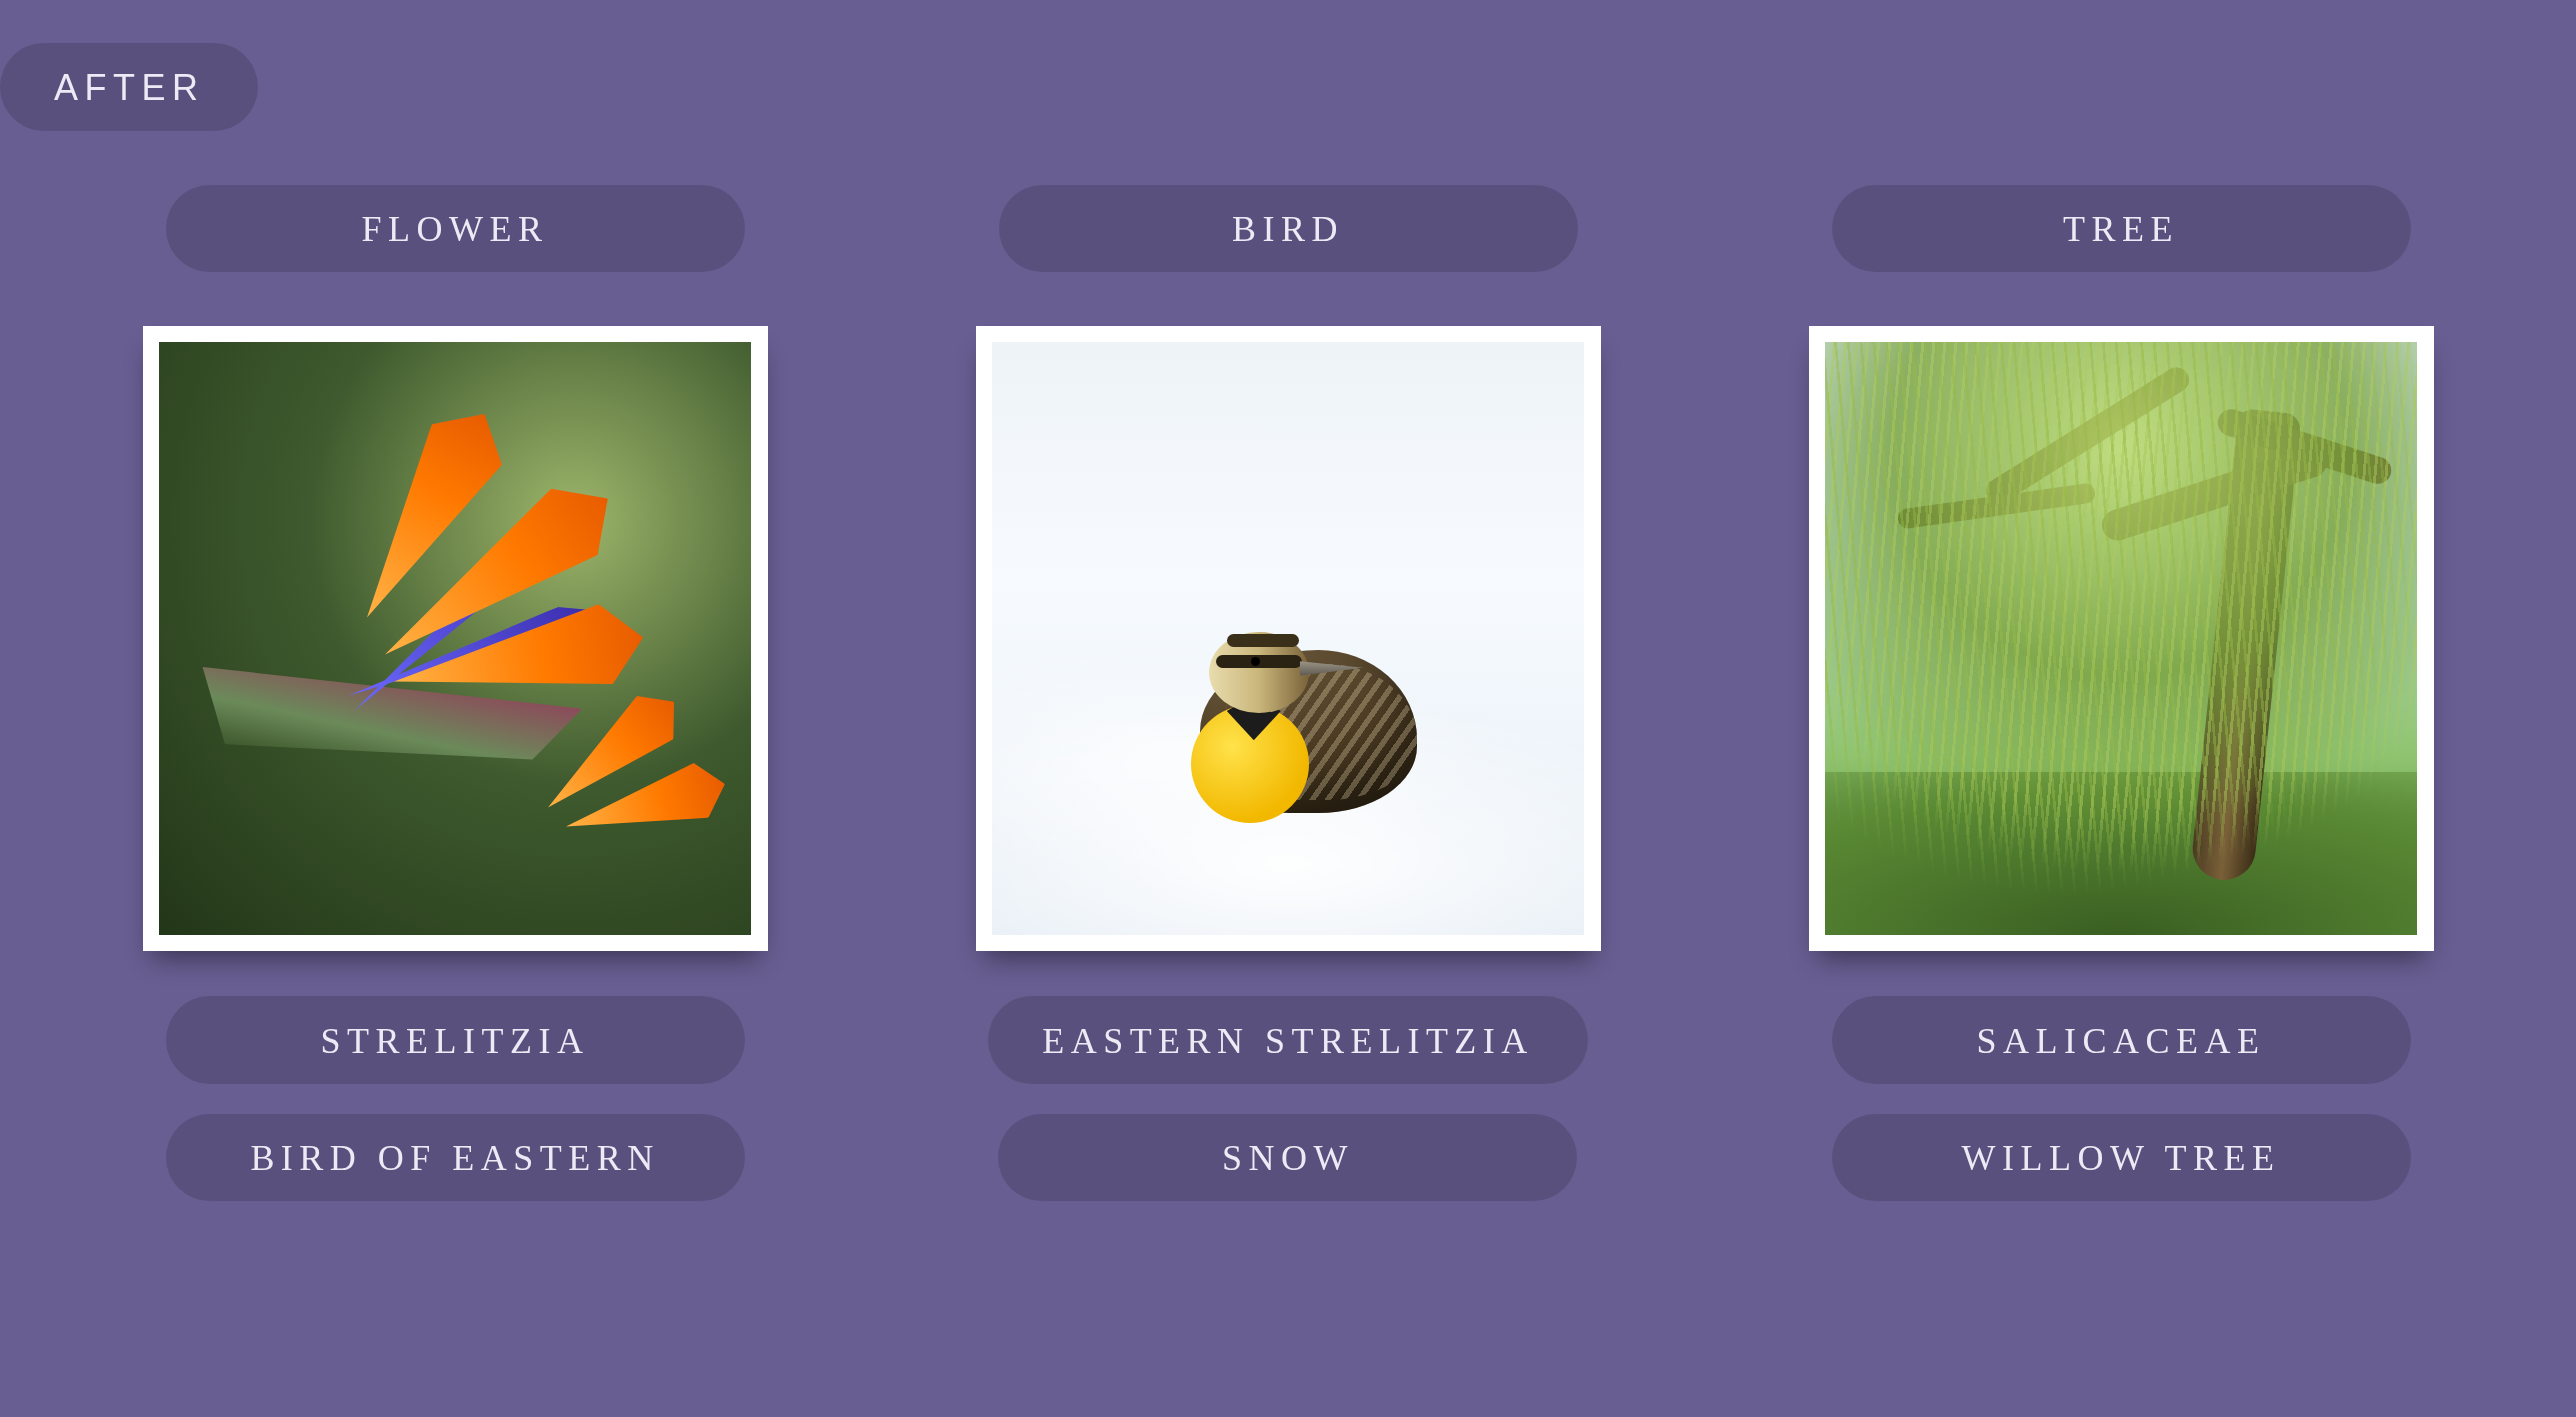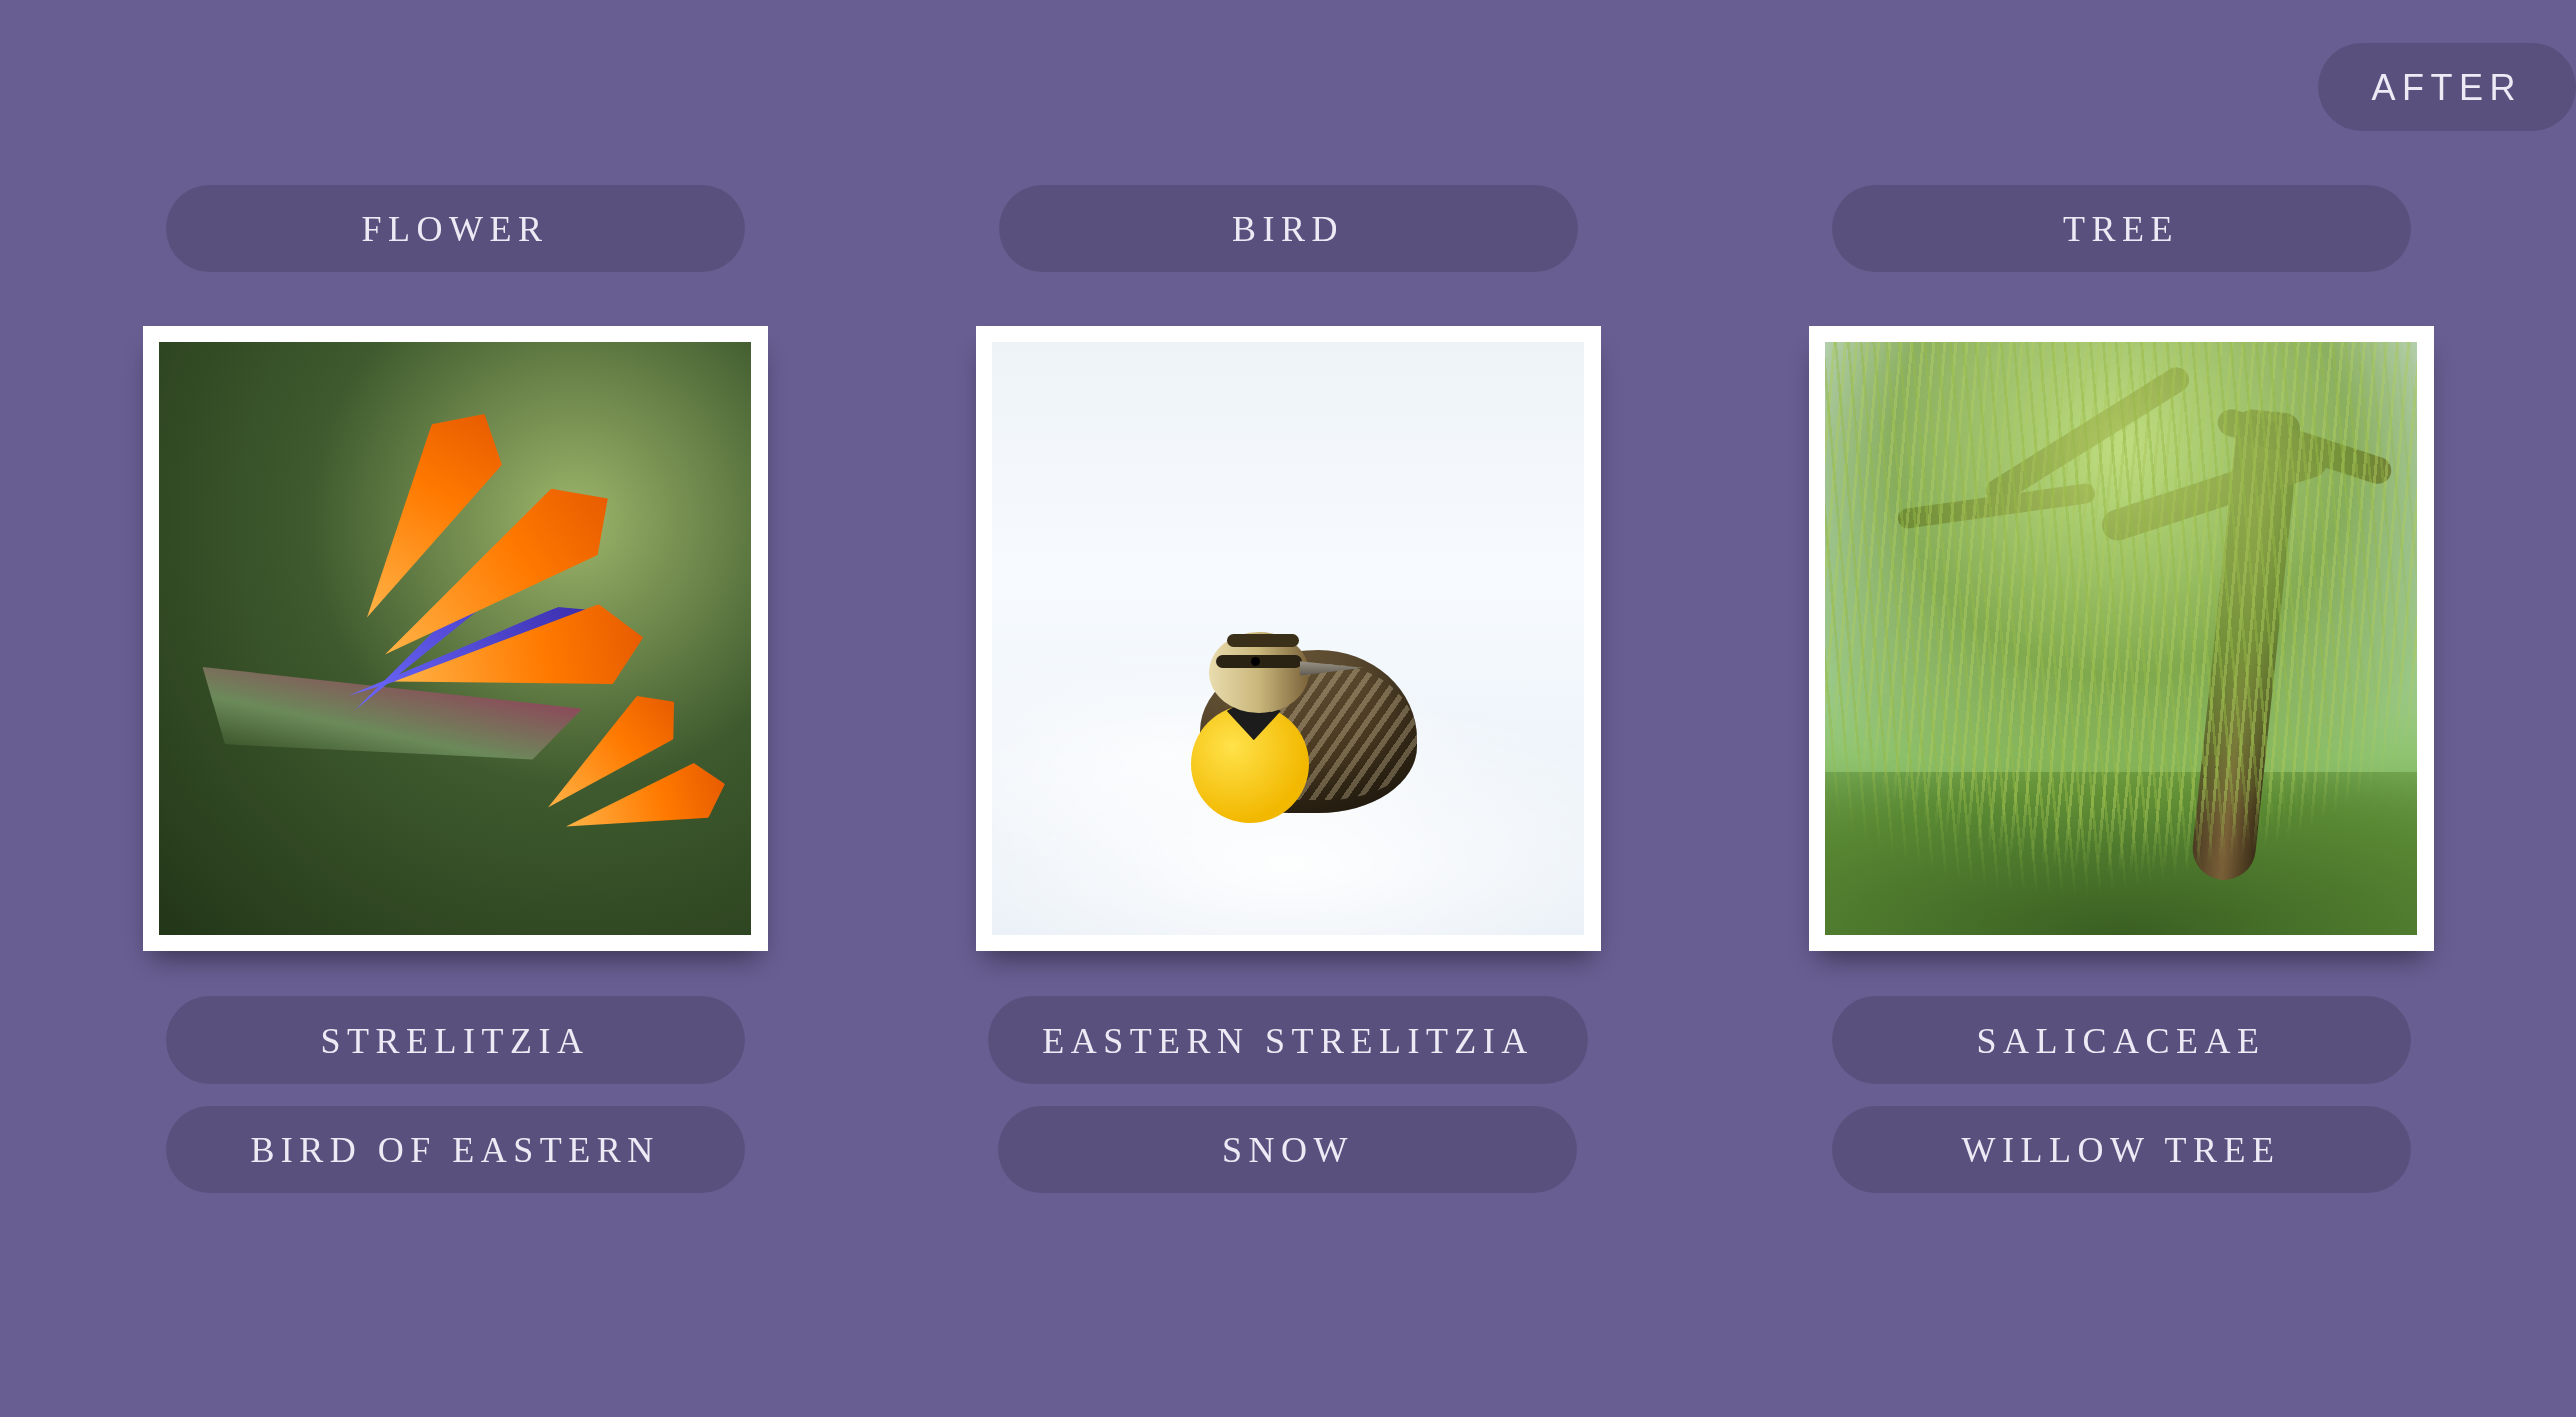--- a/index.html
+++ b/index.html
@@ -24,21 +24,21 @@
     text-align: center;
     border-radius: 91px;
     padding: 23.5px 54px 22px;
     font-weight: 400;
     white-space: nowrap;
     display: inline-block;
   }
   .header {
     width: 100%;
     display: flex;
-    justify-content: flex-end;
+    justify-content: flex-start;
     padding-top: 43px;
   }
   .columns {
     display: flex;
     justify-content: center;
     gap: 163px;
     margin-top: 54px;
   }
   .col {
     display: flex;
@@ -56,21 +56,21 @@
     background: #ffffff;
     padding: 16.3px;
     position: relative;
     box-shadow: 0 16.3px 25px -9px rgba(0,0,0,0.45);
   }
   .photo {
     width: 100%;
     height: 100%;
     display: block;
   }
-  .tags { display: flex; flex-direction: column; align-items: center; gap: 22px; }
+  .tags { display: flex; flex-direction: column; align-items: center; gap: 30px; }
 
   
   .flower-bg {
     background: radial-gradient(circle at 70% 30%, #9db56a 0%, #3f5a2e 45%, #223618 100%);
     position: relative;
     overflow: hidden;
   }
   .petal {
     position: absolute;
     width: 235px; height: 81px;

